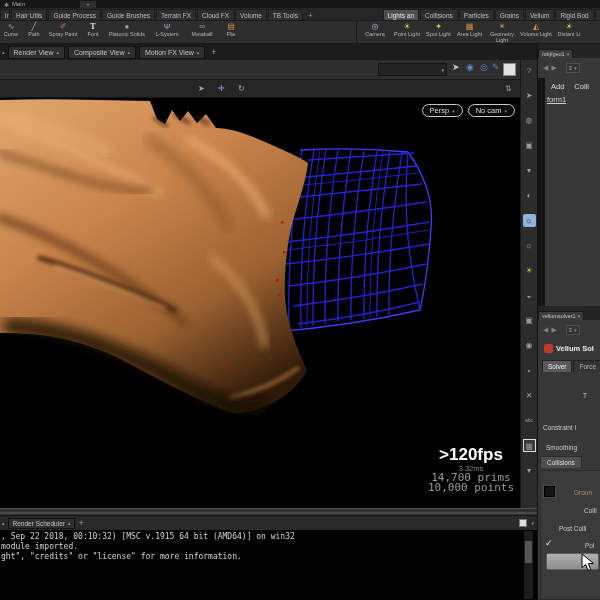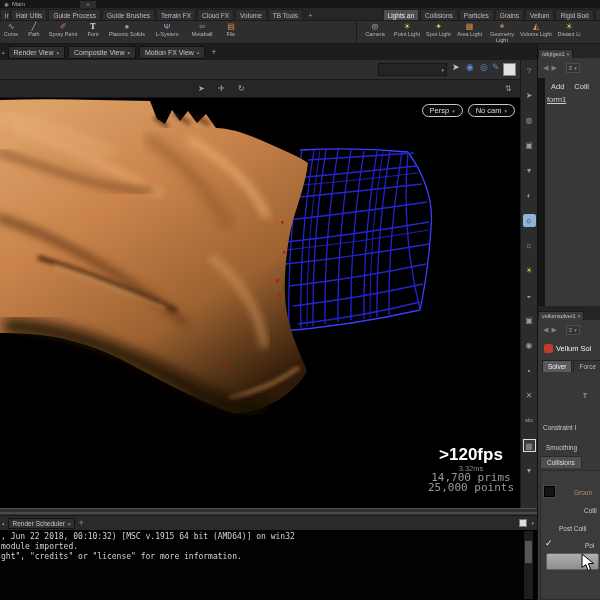--- a/index.html
+++ b/index.html
@@ -74,21 +74,21 @@
   .rrow{position:absolute;left:0;width:63px}
   .minitabrow{height:14px;background:#242424;display:flex;align-items:flex-end}
   .minitab{background:#3c3c3c;border:1px solid #1a1a1a;border-bottom:none;font-size:5.5px;color:#c5c5c5;padding:1px 3px;display:flex;gap:2px;align-items:center;white-space:nowrap;max-width:60px;overflow:hidden}
   .navrow{height:20px;display:flex;align-items:center;gap:3px;padding-left:5px;font-size:7px;color:#7e7e7e}
   .navbtn{border:1px solid #4e4e4e;background:#333;color:#aaa;font-size:6px;padding:1px 2px;display:flex;gap:2px;align-items:center}
   .gutter{position:absolute;left:0;width:7px;background:#151515}
   .menurow{height:13px;display:flex;gap:10px;padding-left:13px;font-size:7.5px;color:#ddd;align-items:center}
   .treeitem{font-size:7.5px;color:#cfcfcf;text-decoration:underline;padding-left:9px}
   .prmhdr{height:17px;display:flex;align-items:center;gap:3px;padding-left:6px}
   .vellumicon{width:9px;height:9px;border-radius:2px;background:#c0392b;flex:none}
-  .prmtitle{font-size:7.5px;font-weight:normal;color:#eee;white-space:nowrap;overflow:hidden}
+  .prmtitle{font-size:7.5px;font-weight:bold;color:#eee;white-space:nowrap;overflow:hidden}
   .prmtabs{height:15px;display:flex;align-items:flex-end;gap:1px;padding-left:4px}
   .prmtab{font-size:6.5px;padding:2px 5px;border:1px solid #222;border-bottom:none;white-space:nowrap}
   .prmtab.sel{background:#5a5a5a;color:#f0f0f0}
   .prmtab.uns{background:#353535;color:#b5b5b5}
   .plabel{position:absolute;font-size:6.5px;color:#c9c9c9;white-space:nowrap}
   .sectab{position:absolute;left:2px;background:#4f4f4f;border:1px solid #2a2a2a;border-bottom:none;font-size:6.5px;color:#ddd;padding:2px 6px}
   .groupbox{position:absolute;left:2px;width:61px;border:1px solid #2c2c2c;background:#3b3b3b}
   .chkbox{position:absolute;width:11px;height:11px;background:#141414;border:1px solid #000;outline:1px solid #4a4a4a}
   .chkmark{position:absolute;font-size:9px;color:#e8e8e8}
   .graybtn{position:absolute;left:8px;width:53px;height:17px;background:linear-gradient(#b0b0b0,#8d8d8d);border:1px solid #5f5f5f;border-radius:2px}
@@ -318,21 +318,21 @@
       <span class="pill">
         <span>No cam</span>
         <span class="tri">▾</span>
         </span>
     </div>
 
     <div class="hud">
       <div class="fps">&gt;120fps</div>
       <div class="ms">3.32ms</div>
       <div class="cnt">14,700  prims</div>
-      <div class="cnt">25,000 points</div>
+      <div class="cnt">10,000 points</div>
     </div>
   </div>
 
   <div class="abs sstrip">
     <span class="sic">?</span>
     <span class="sic">➤</span>
     <span class="sic">◍</span>
     <span class="sic">▣</span>
     <span class="sic">▾</span>
     <span class="sic">◐</span>
@@ -358,21 +358,21 @@
     <span class="ptab" style="font-size:6.5px;padding:1px 4px">
       <span>Render Scheduler</span>
       <span class="tri">▴</span>
       </span>
     <span style="font-size:9px;color:#9a9a9a">+</span>
     <span class="right">
       <span class="csq"></span>
       <span class="tri">▾</span>
     </span>
   </div>
-  <div class="abs consarea"><span>, Jun 22 2018, 00:10:32) [MSC v.1915 64 bit (AMD64)] on win32</span>
+  <div class="abs consarea"><span>, Sep 22 2018, 00:10:32) [MSC v.1915 64 bit (AMD64)] on win32</span>
 <span>module imported.</span>
 <span>ght", "credits" or "license" for more information.</span></div>
   <div class="abs cscroll">
       <span class="handle"></span>
     </div>
 
   <div class="abs rcol">
 
     <div class="rrow minitabrow" style="top:0">
       <span class="minitab">

